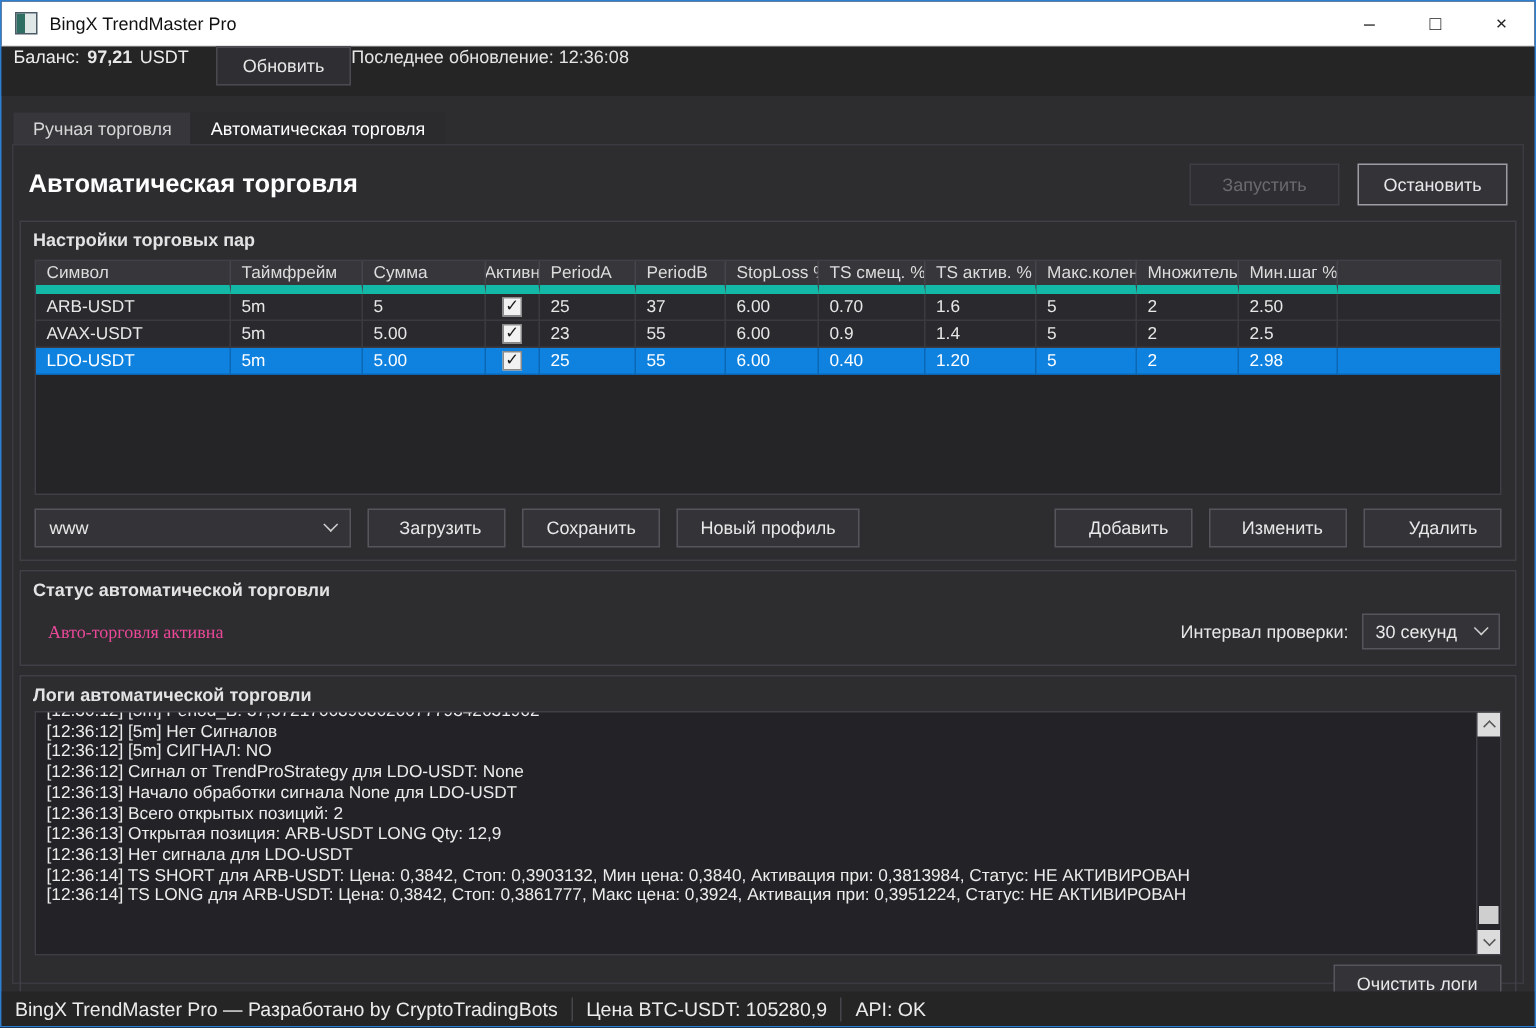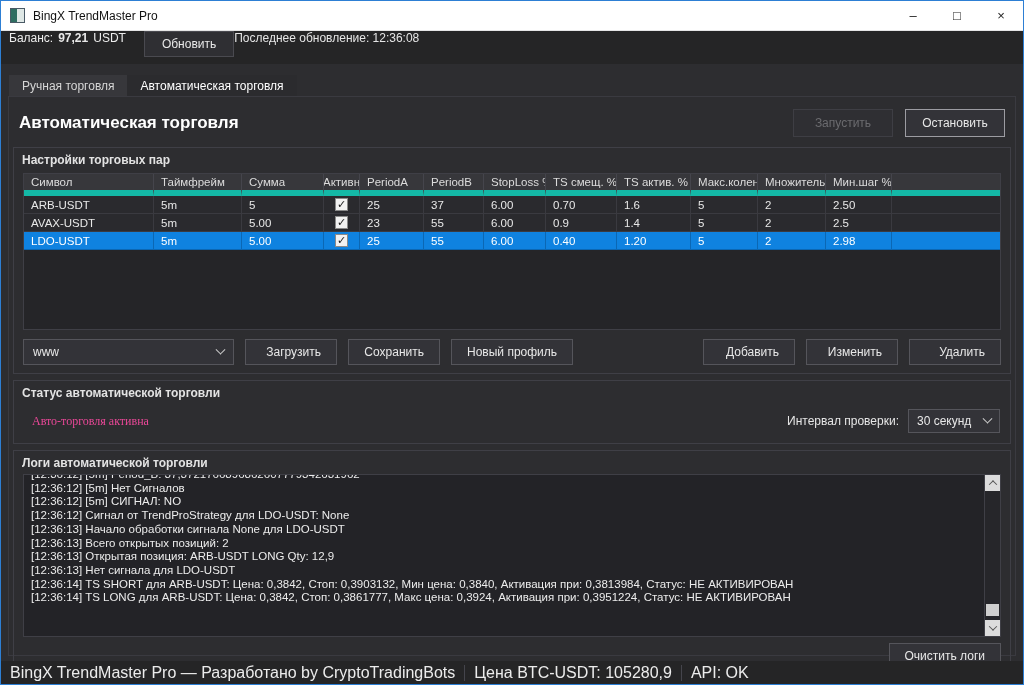--- a/index.html
+++ b/index.html
@@ -100,21 +100,21 @@
   .sb-chev { width:6px; height:6px; border-right:1.5px solid #555; border-bottom:1.5px solid #555; }
   .sb-chev.up { transform:rotate(-135deg) translate(-1px,-1px); }
   .sb-chev.down { transform:rotate(45deg) translate(-1px,-1px); }
   .sb-track { flex:1; position:relative; }
   .sb-thumb { position:absolute; left:1px; right:1px; bottom:4px; height:12px; background:#cfcfcf; }
   .log-footer { display:flex; justify-content:flex-end; padding:6px 9px 7px 9px; }
   .btn.clear { min-width:86px; text-align:center; }
 
   
   .statusbar { position:absolute; left:0; right:0; bottom:0; height:23px; background:#252526;
-    display:flex; align-items:center; font-size:16px; color:#ececec; }
+    display:flex; align-items:center; font-size:13px; color:#ececec; }
   .statusbar .seg { padding:0 9px; border-right:1px solid #45454c; height:16px;
     display:flex; align-items:center; white-space:nowrap; }
   .statusbar .seg:last-child { border-right:none; }
 </style>
 </head>
 <body>
 
 <div class="window">
 
   <div class="titlebar">

